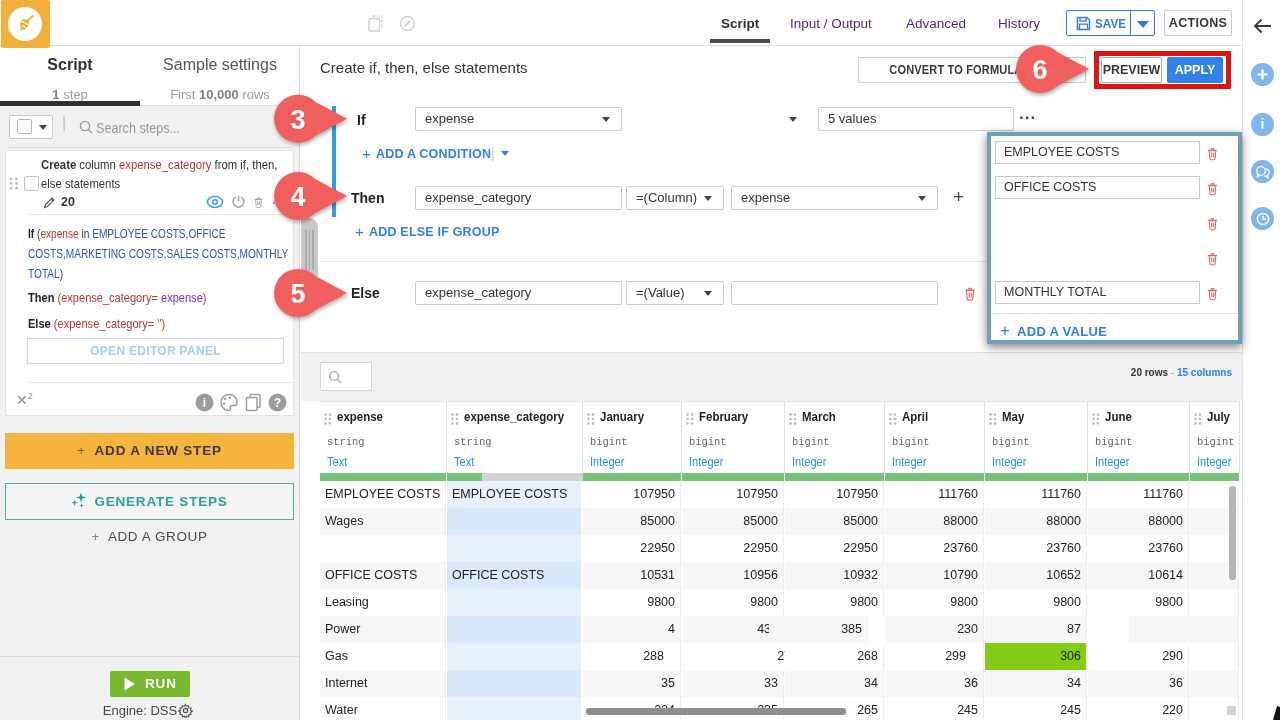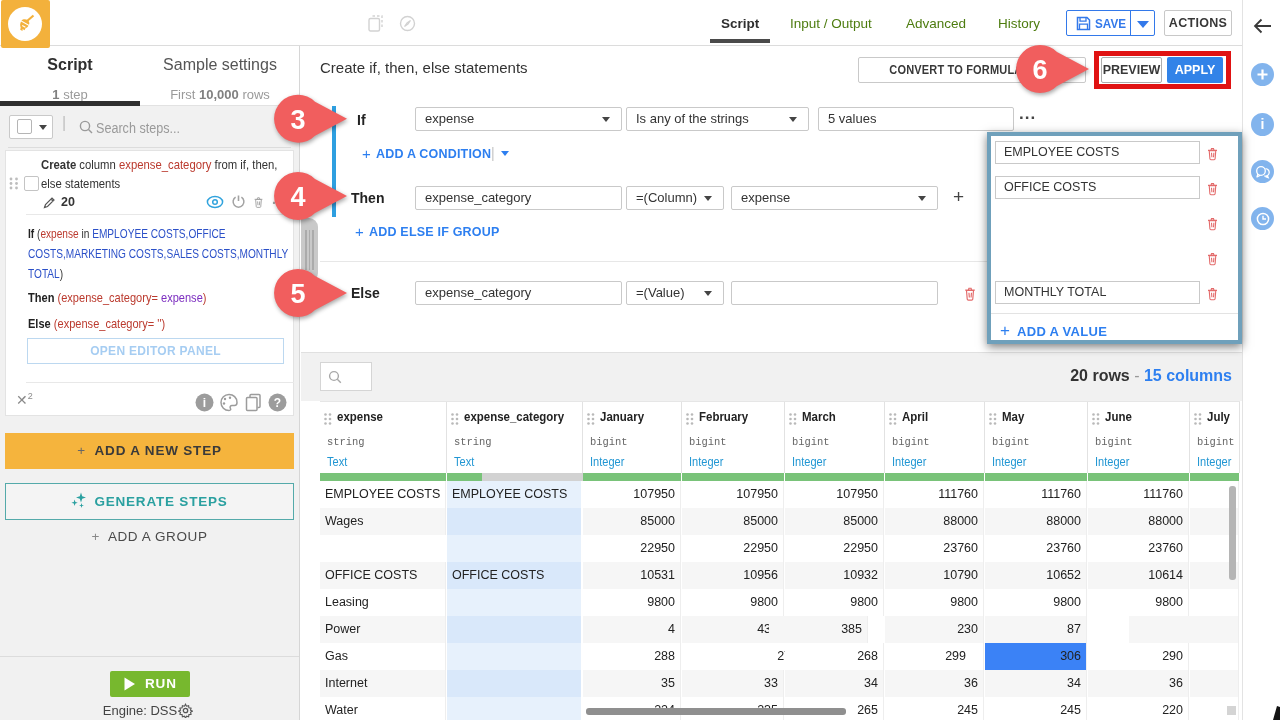--- a/index.html
+++ b/index.html
@@ -6,21 +6,21 @@
   html,body { width:1280px; height:720px; overflow:hidden; }
   body { font-family:"Liberation Sans", sans-serif; position:relative; background:#fff; }
   .abs { position:absolute; }
   .b { font-weight:bold; }
   #page { position:relative; width:1280px; height:720px; overflow:hidden; }
 
   
   #topbar { left:0; top:0; width:1280px; height:46px; background:#fff; border-bottom:1px solid #dcdcdc; }
   #logo { left:1px; top:0; width:49px; height:48px; background:#f3b13c; border-radius:2px; z-index:5; }
   #title { left:62px; top:13px; font-size:17px; color:#383838; letter-spacing:.4px; }
-  .navtab { top:16px; font-size:13.5px; color:#4d7c0f; }
+  .navtab { top:16px; font-size:13.5px; color:#4c1d95; }
   #nav-underline { left:710px; top:39px; width:60px; height:4px; background:#4a4a4a; }
   #btn-save { left:1066px; top:10px; width:89px; height:26px; border:1px solid #3379ea; border-radius:2px; background:#fff; }
   #btn-save .sep { position:absolute; left:63px; top:0; width:1px; height:24px; background:#3379ea; }
   #btn-actions { left:1164px; top:10px; width:68px; height:26px; border:1px solid #c8c8c8; border-radius:2px; background:#fff;
     font-size:12.5px; font-weight:bold; color:#383838; text-align:center; line-height:24px; letter-spacing:.3px; }
 
   
   #lpanel { left:0; top:46px; width:300px; height:674px; background:#f1f1f1; border-right:1px solid #d6d6d6; }
   #ltabs { left:0; top:0; width:299px; height:60px; background:#fff; border-bottom:1px solid #e2e2e2; }
   #ltab-underline { left:0; top:55px; width:140px; height:5px; background:#2f2f2f; }
@@ -222,21 +222,20 @@
     <div class="abs" style="left:800px;top:11px;width:61px;height:26px;border:1px solid #adadad;border-radius:2px;
        font-size:12.5px;font-weight:bold;color:#383838;text-align:center;line-height:24px;">PREVIEW</div>
     <div class="abs" style="left:866px;top:11px;width:56px;height:26px;background:#3283e8;border-radius:2px;
        font-size:12.5px;font-weight:bold;color:#fff;text-align:center;line-height:26px;">APPLY</div>
 
     <div class="abs" style="left:31px;top:60px;width:4px;height:111px;background:#2e9fe0;"></div>
 
     <div class="rowlabel" style="left:56px;top:66px;">If</div>
     <div class="fieldbox" style="left:114px;top:61px;width:207px;">expense</div>
     <div class="caret-d" style="left:301px;top:71px;"></div>
-    <div class="fieldbox" style="left:325px;top:61px;width:183px;">Is any of the strings</div>
     <div class="caret-d" style="left:488px;top:71px;"></div>
     <div class="fieldbox" style="left:517px;top:61px;width:196px;">5 values</div>
     <div class="abs b" style="left:718px;top:58px;font-size:17px;color:#444;letter-spacing:1px;">...</div>
 
     <div class="bluelink" style="left:75px;top:101px;">ADD A CONDITION</div>
     <div class="abs" style="left:61px;top:99px;color:#2d7ff0;font-size:15px;">+</div>
     <div class="abs" style="left:190px;top:99px;color:#c5c5c5;font-size:14px;">|</div>
     <div class="caret-d" style="left:200px;top:105px;border-top-color:#2d7ff0;"></div>
 
     <div class="rowlabel" style="left:50px;top:144px;">Then</div>
@@ -267,21 +266,21 @@
       <div style="position:absolute;left:11px;top:12px;width:1.5px;height:40px;background:#ababab;"></div>
     </div>
   </div>
 
   <div id="tablebar" class="abs">
     <div class="abs" style="left:19px;top:9px;width:52px;height:29px;background:#fff;border:1px solid #d5d5d5;"></div>
     <svg class="abs" style="left:27px;top:17px;" width="14" height="14" viewBox="0 0 14 14">
       <circle cx="6" cy="6" r="4.4" fill="none" stroke="#a8a8a8" stroke-width="1.4"></circle>
       <path d="M9.3 9.3 L12.8 12.8" stroke="#a8a8a8" stroke-width="1.4"></path>
     </svg>
-    <div class="abs" style="right:10px;top:14px;font-size:16px;color:#999;"><span class="b" style="color:#333;">20 rows</span> - <span class="b" style="color:#2d7ff0;">15 columns</span></div>
+    <div class="abs" style="right:10px;top:14px;font-size:10px;color:#999;"><span class="b" style="color:#333;">20 rows</span> - <span class="b" style="color:#2d7ff0;">15 columns</span></div>
   </div>
   <div id="dtable" class="abs">
       <div class="hcell" style="left:0px;width:127px;">
         <svg class="drag6" width="8" height="12" viewBox="0 0 8 12">
           <g fill="#b9b9b9">
             <circle cx="1.5" cy="1.5" r="1.3"></circle>
             <circle cx="6" cy="1.5" r="1.3"></circle>
             <circle cx="1.5" cy="6" r="1.3"></circle>
             <circle cx="6" cy="6" r="1.3"></circle>
             <circle cx="1.5" cy="10.5" r="1.3"></circle>
@@ -484,25 +483,25 @@
         <div class="tcell num" style="left:362px;width:102px;background:#f6f6f6;padding-right:5px;border-right:1px solid #eee;">430</div>
         <div class="tcell num" style="left:449px;width:99px;background:#f6f6f6;padding-right:5px;border-right:1px solid #eee;">385</div>
         <div class="tcell num" style="left:565px;width:99px;background:#f6f6f6;padding-right:5px;border-right:1px solid #eee;">230</div>
         <div class="tcell num" style="left:665px;width:102px;background:#f6f6f6;padding-right:5px;border-right:1px solid #eee;">87</div>
         <div class="tcell num" style="left:809px;width:101px;background:#f6f6f6;padding-right:5px;border-right:1px solid #a3a3a3;">88</div>
         <div class="tcell num" style="left:870px;width:49px;background:#f6f6f6;padding-right:5px;border-right:1px solid #eee;"></div>
       </div>
       <div class="trow" style="top:241px;">
         <div class="tcell" style="left:0;width:126px;background:#ffffff;padding-left:5px;border-right:1px solid #eee;">Gas</div>
         <div class="tcell" style="left:127px;width:135px;background:#e7f1fc;padding-left:5px;border-right:1px solid #fff;"></div>
-        <div class="tcell num" style="left:263px;width:98px;background:#ffffff;padding-right:5px;border-right:1px solid #eee;">288</div>
+        <div class="tcell num" style="left:263px;width:98px;background:#ffffff;padding-right:16px;border-right:1px solid #eee;">288</div>
         <div class="tcell num" style="left:362px;width:122px;background:#ffffff;padding-right:5px;border-right:1px solid #eee;">278</div>
         <div class="tcell num" style="left:465px;width:99px;background:#ffffff;padding-right:5px;border-right:1px solid #eee;">268</div>
         <div class="tcell num" style="left:565px;width:99px;background:#ffffff;padding-right:17px;border-right:1px solid #eee;">299</div>
-        <div class="tcell num" style="left:665px;width:102px;background:#3b82f6;padding-right:5px;border-right:1px solid #eee;">306</div>
+        <div class="tcell num" style="left:665px;width:102px;background:#84cc16;padding-right:5px;border-right:1px solid #eee;">306</div>
         <div class="tcell num" style="left:768px;width:101px;background:#ffffff;padding-right:5px;border-right:1px solid #eee;">290</div>
         <div class="tcell num" style="left:870px;width:49px;background:#ffffff;padding-right:5px;border-right:1px solid #eee;"></div>
       </div>
       <div class="trow" style="top:268px;">
         <div class="tcell" style="left:0;width:126px;background:#f6f6f6;padding-left:5px;border-right:1px solid #eee;">Internet</div>
         <div class="tcell" style="left:127px;width:135px;background:#d9e8fa;padding-left:5px;border-right:1px solid #fff;"></div>
         <div class="tcell num" style="left:263px;width:98px;background:#f6f6f6;padding-right:5px;border-right:1px solid #eee;">35</div>
         <div class="tcell num" style="left:362px;width:102px;background:#f6f6f6;padding-right:5px;border-right:1px solid #eee;">33</div>
         <div class="tcell num" style="left:465px;width:99px;background:#f6f6f6;padding-right:5px;border-right:1px solid #eee;">34</div>
         <div class="tcell num" style="left:565px;width:99px;background:#f6f6f6;padding-right:5px;border-right:1px solid #eee;">36</div>

